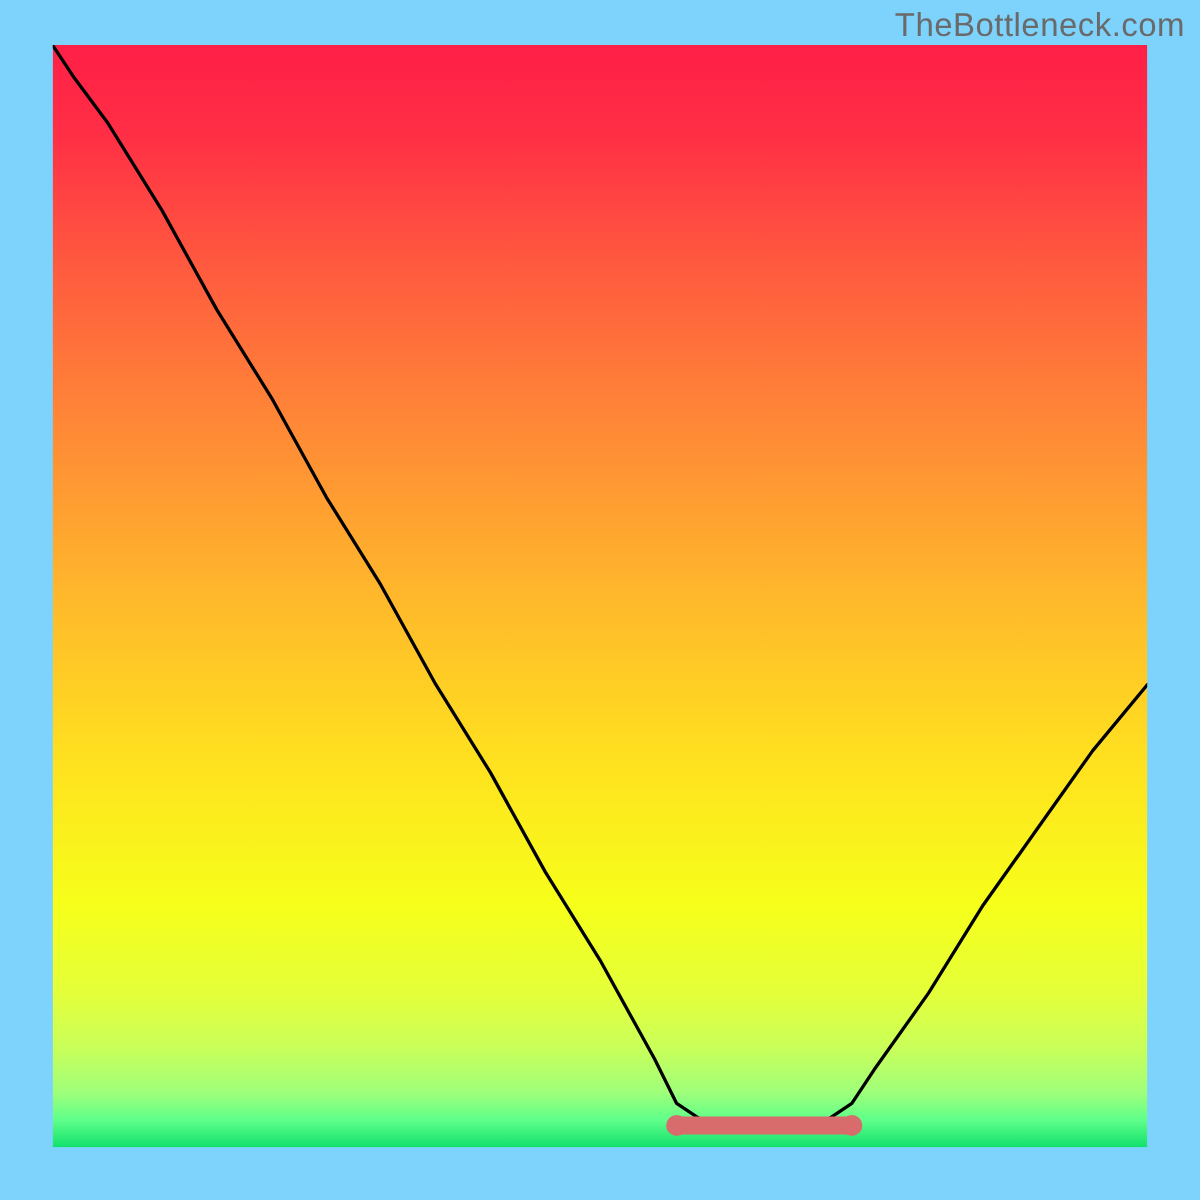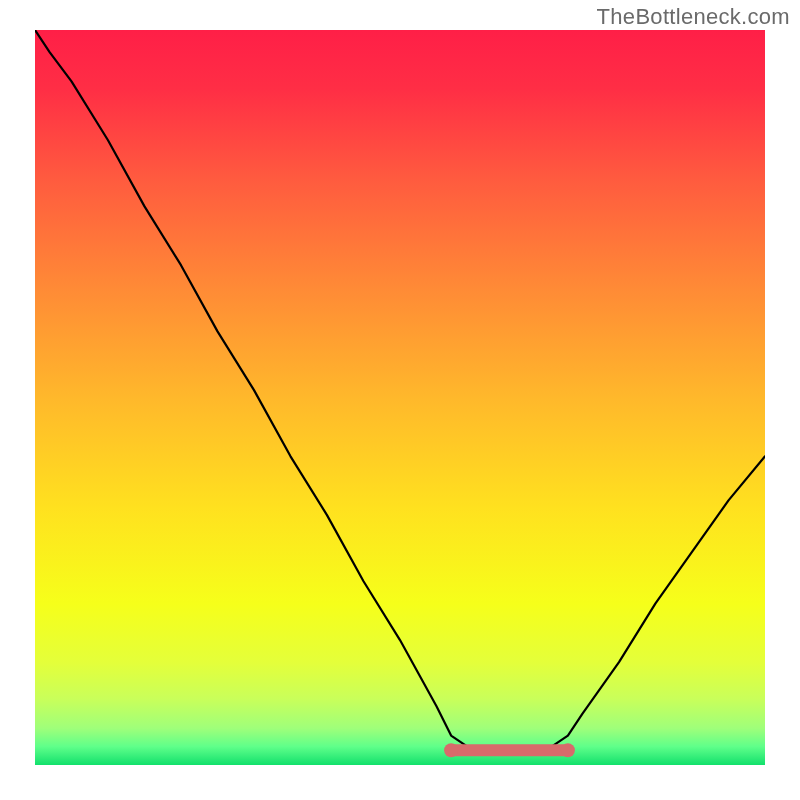--- a/index.html
+++ b/index.html
@@ -8,21 +8,21 @@
     width: 800px;
     height: 800px;
     background: #000;
     overflow: hidden;
     font-family: Arial, Helvetica, sans-serif;
   }
   .stage {
     position: relative;
     width: 800px;
     height: 800px;
-    background: #ffffff;
+    background: #7dd3fc;
   }
   .watermark {
     position: absolute;
     top: 4px;
     right: 10px;
     color: #6a6a6a;
     font-size: 22px;
     font-weight: 500;
     letter-spacing: 0.3px;
     z-index: 20;

